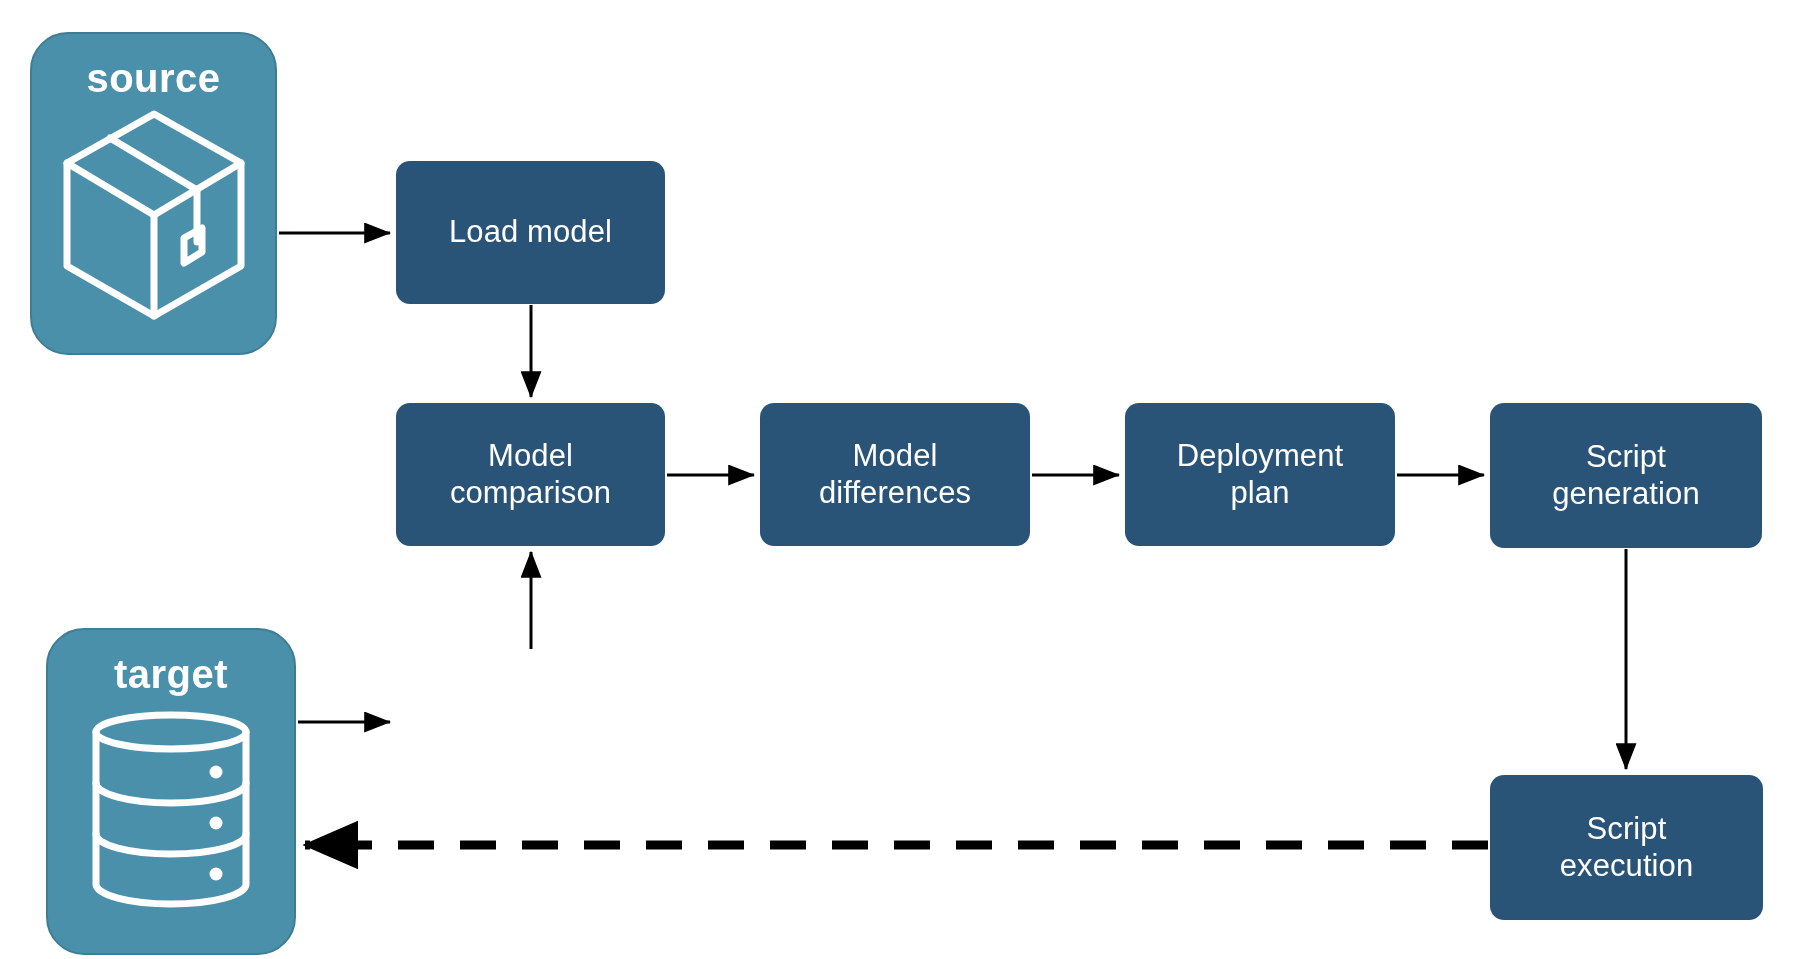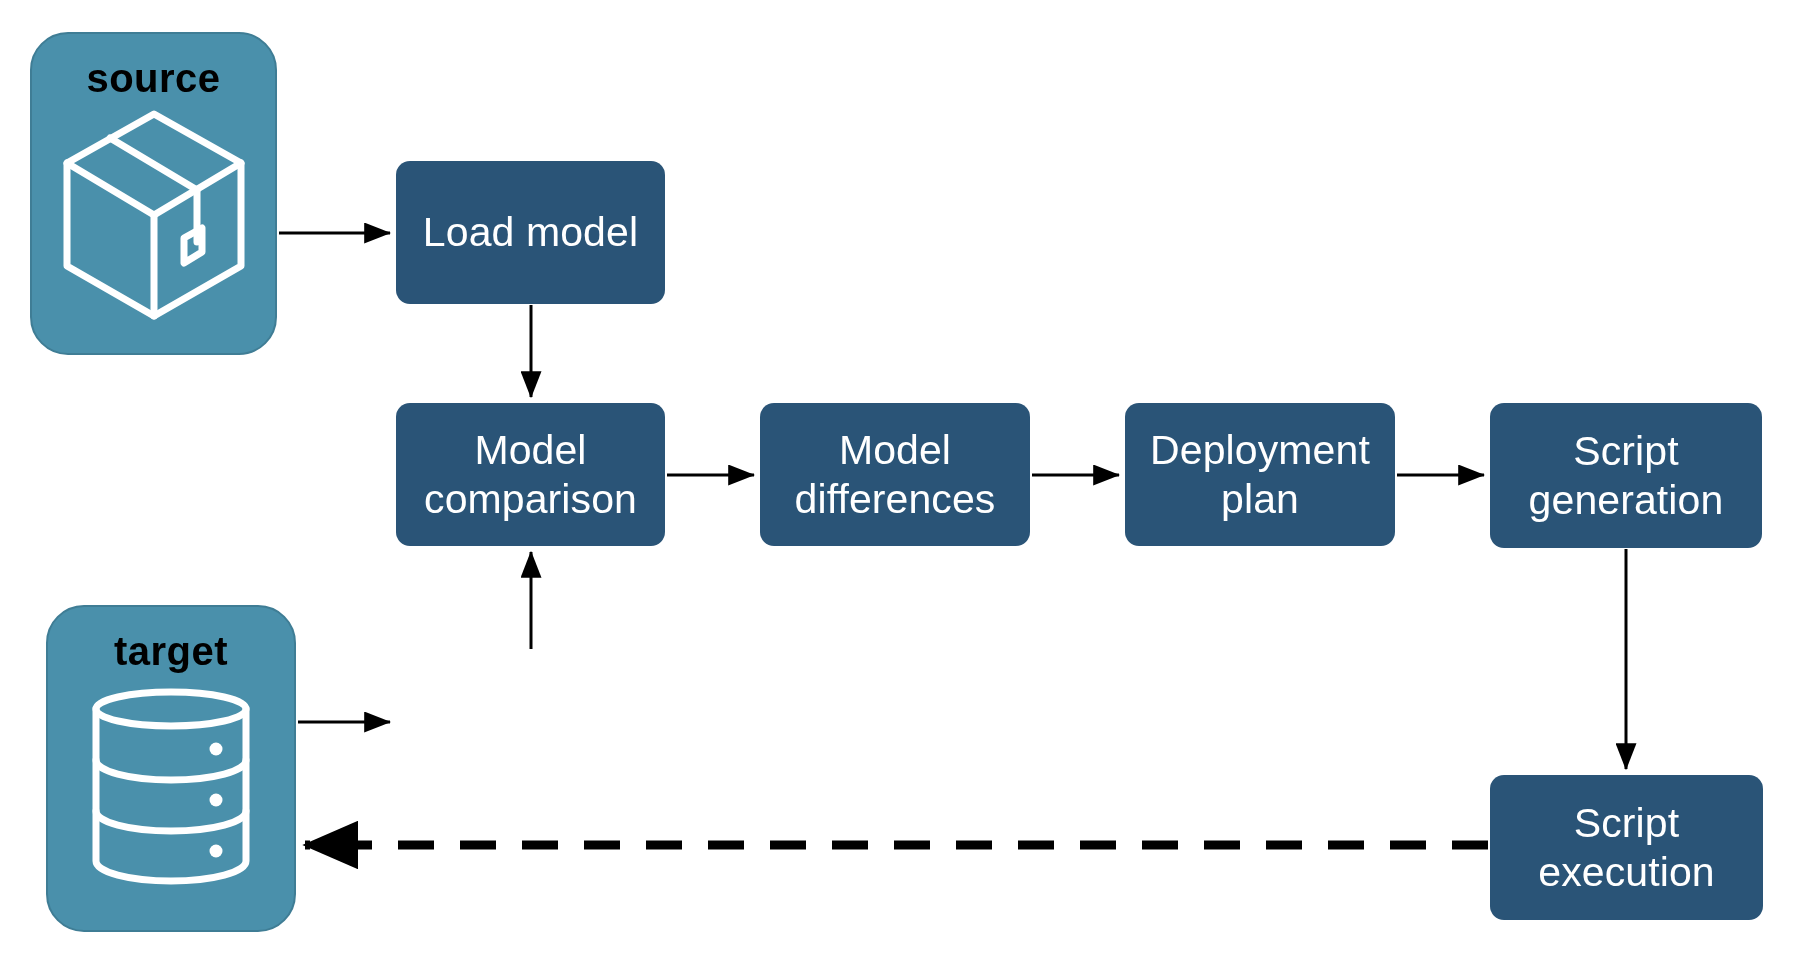--- a/index.html
+++ b/index.html
@@ -34,39 +34,39 @@
     flex-direction: column;
     align-items: center;
     justify-content: flex-start;
     color: #ffffff;
   }
   .endpoint-label {
     font-size: 40px;
     font-weight: bold;
     letter-spacing: 0.5px;
     line-height: 1;
-    color: #000000;
+    color: #ffffff;
     text-align: center;
     white-space: nowrap;
   }
   .endpoint-icon {
     display: block;
   }
   
   .node {
     position: absolute;
     box-sizing: border-box;
     background: #2a5477;
     border-radius: 14px;
     color: #ffffff;
     display: flex;
     align-items: center;
     justify-content: center;
     text-align: center;
-    font-size: 41px;
+    font-size: 31px;
     line-height: 1.18;
     padding: 4px 20px;
     letter-spacing: 0.1px;
   }
   .node-label {
     display: block;
     white-space: pre-line;
   }
   
   #edges {
@@ -128,21 +128,21 @@
 
           <path d="M51 32 L138 84"></path>
           <path d="M138 136 L138 84"></path>
 
           <path d="M125 132 L143 122 L143 146 L125 157 Z"></path>
         </g>
       </svg>
     </span>
   </div>
 
-  <div class="endpoint" style="left:46px; top:605px; width:250px; height:327px; padding-top:24px;">
+  <div class="endpoint" style="left:46px; top:628px; width:250px; height:327px; padding-top:24px;">
     <div class="endpoint-label">target</div>
     <span class="endpoint-icon" style="margin-top:14px;">
       <svg width="164" height="200" viewBox="0 0 164 200" xmlns="http://www.w3.org/2000/svg">
         <g fill="none" stroke="#ffffff" stroke-width="7" stroke-linejoin="round" stroke-linecap="round">
 
           <path d="M7 24 L7 176 C7 187 40 196 82 196 C124 196 157 187 157 176 L157 24"></path>
 
           <ellipse cx="82" cy="24" rx="75" ry="17"></ellipse>
 
           <path d="M7 75 C7 86 40 95 82 95 C124 95 157 86 157 75"></path>

